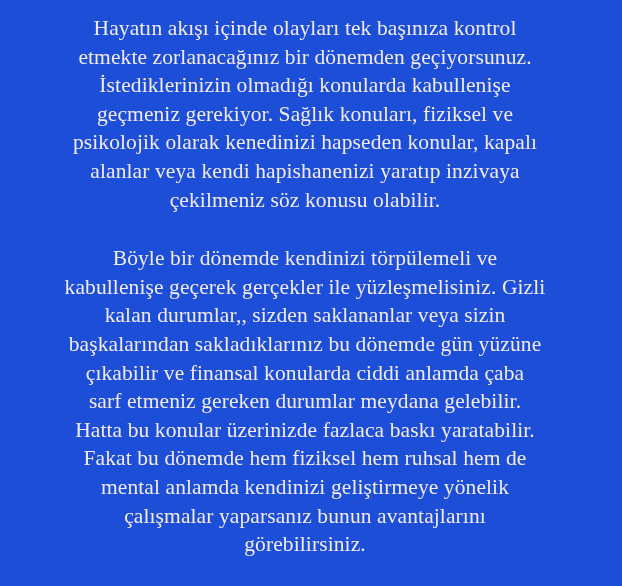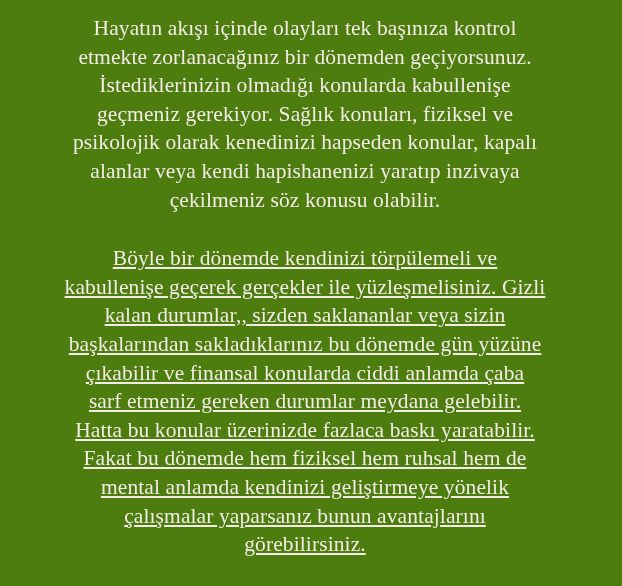--- a/index.html
+++ b/index.html
@@ -9,21 +9,21 @@
   body {
     width: 622px;
     height: 586px;
     background: #3a2820;
     font-family: "Liberation Serif", serif;
     overflow: hidden;
   }
   .page {
     width: 622px;
     height: 586px;
-    background: #4d7c0f;
+    background: #1d4ed8;
     box-sizing: border-box;
     padding: 14px 28px 10px 16px;
     display: flex;
     flex-direction: column;
     justify-content: flex-start;
     align-items: center;
   }
   .text-block {
     width: 100%;
     color: #f3ece6;
@@ -32,21 +32,20 @@
     line-height: 1.33;
     letter-spacing: 0.1px;
     white-space: pre-wrap;
     font-family: "Liberation Serif", serif;
   }
   .para-1 {
     margin-bottom: 30px;
   }
   .para-2 {
     margin-bottom: 8px;
-    text-decoration: underline;
   }
 </style>
 </head>
 <body>
 
 <div class="page">
   <div class="text-block para-1">Hayatın akışı içinde olayları tek başınıza kontrol
 etmekte zorlanacağınız bir dönemden geçiyorsunuz.
 İstediklerinizin olmadığı konularda kabullenişe
 geçmeniz gerekiyor. Sağlık konuları, fiziksel ve

